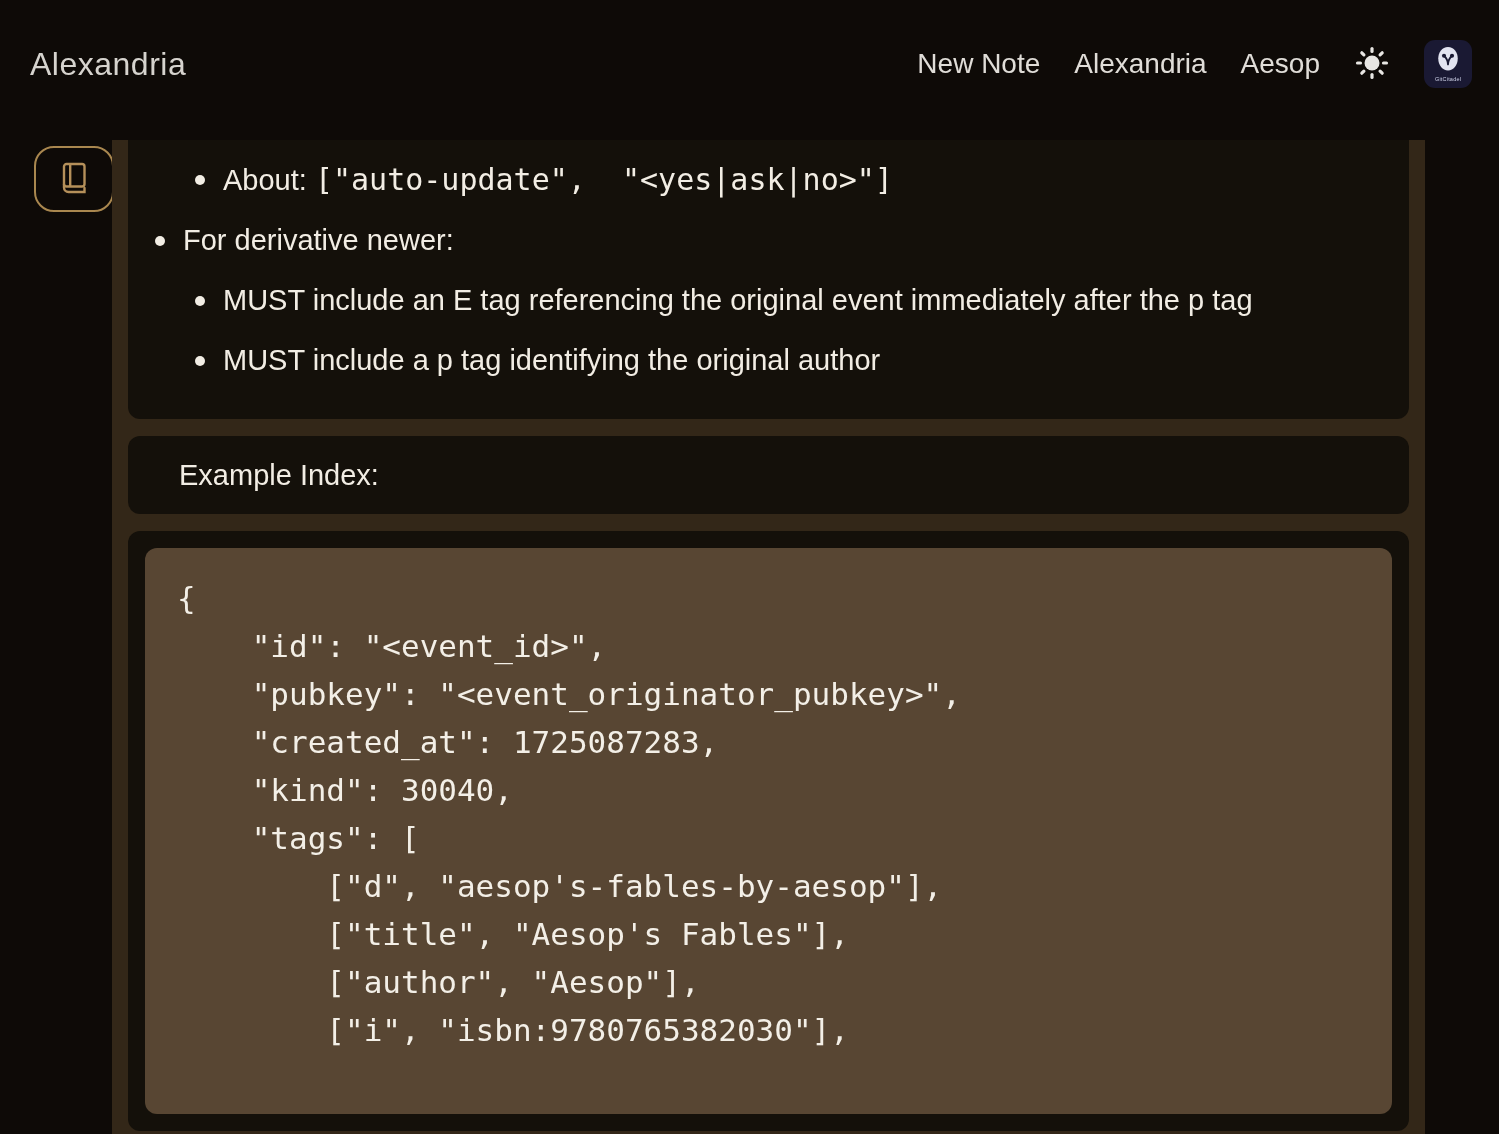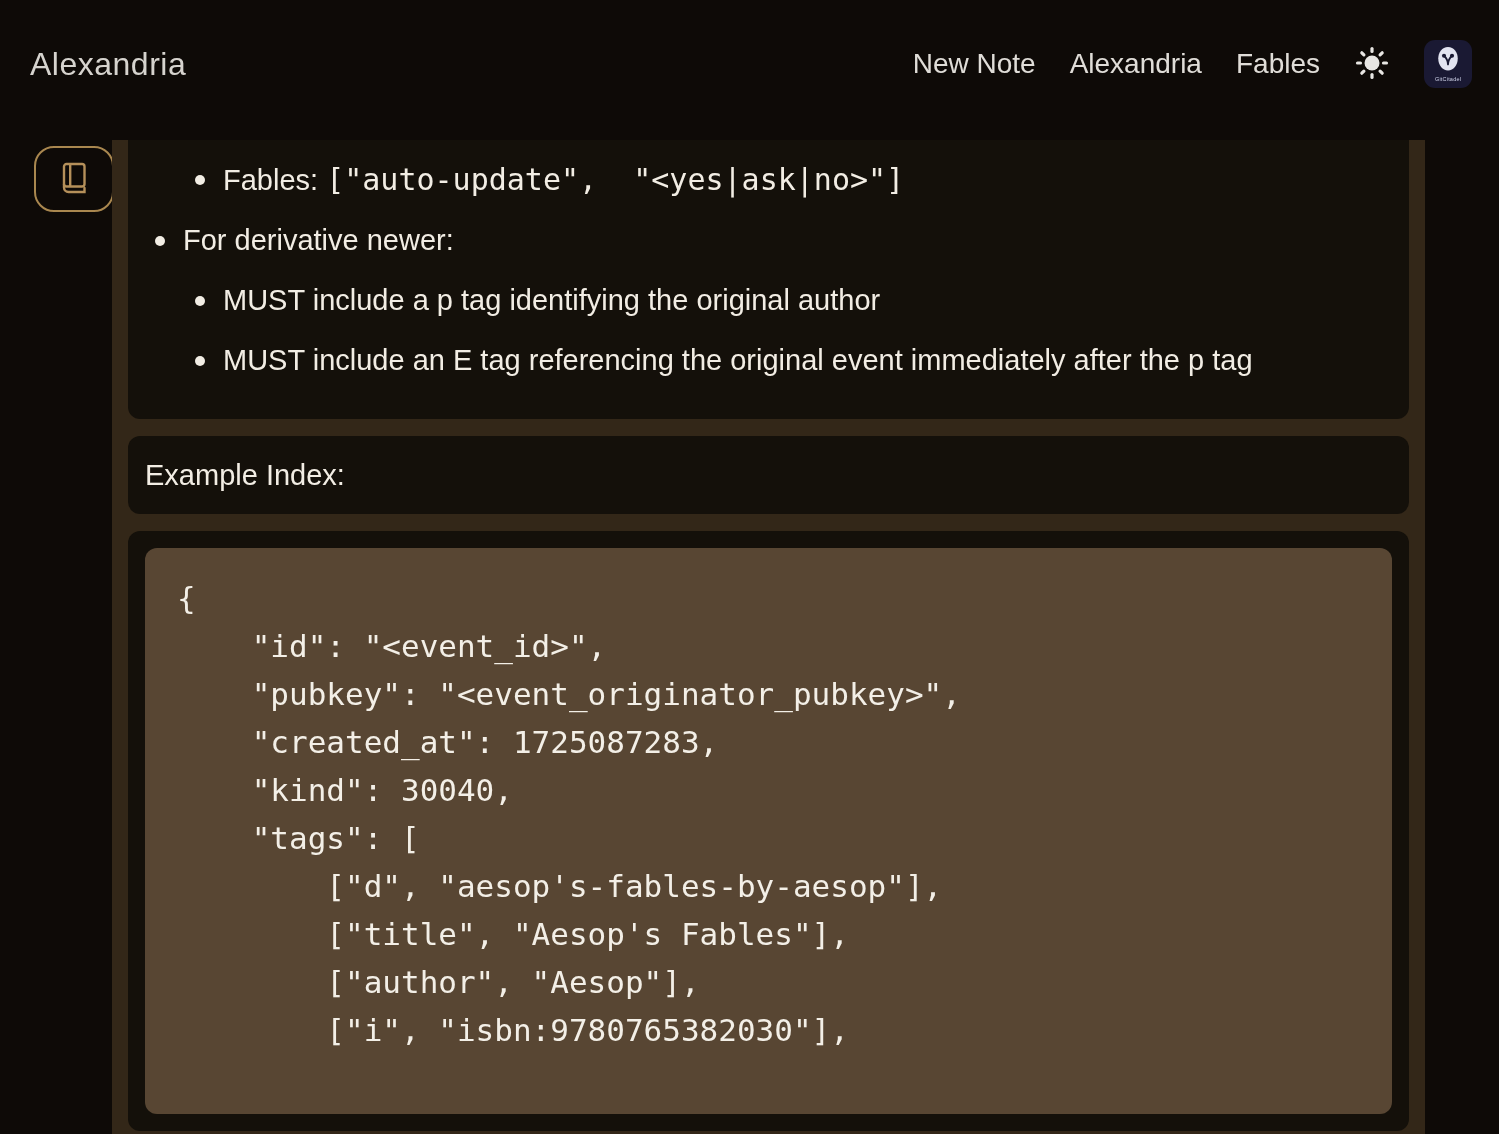--- a/index.html
+++ b/index.html
@@ -57,21 +57,21 @@
   .card {
     background: #14100a;
     border-radius: 12px;
     margin-bottom: 17px;
   }
   .card-spec {
     border-radius: 0 0 12px 12px;  
     padding: 18px 17px 20px 17px;
   }
   .card-heading { padding: 22px 17px; }
-  .card-heading .heading-text { font-size: 29px; line-height: 34px; color: #f2ede4; }
+  .card-heading .heading-text { font-size: 29px; line-height: 34px; color: #f2ede4; margin-left: 34px; }
   .card-code { padding: 17px; height: 600px; }
 
   
   ul.speclist { list-style: none; padding-left: 38px; }
   ul.speclist li {
     position: relative; font-size: 29px; line-height: 43px;
     margin-bottom: 17px; color: #f2ede4;
   }
   ul.speclist li::before {
     content: ""; position: absolute; left: -28px; top: 17px;
@@ -97,21 +97,21 @@
 </style>
 </head>
 <body>
 
 <div class="header">
   <div class="brand">Alexandria</div>
   <div class="spacer"></div>
   <nav class="nav">
     <button class="nav-link">New Note</button>
     <button class="nav-link">Alexandria</button>
-    <button class="nav-link">Fables</button>
+    <button class="nav-link">Aesop</button>
     <button class="icon-btn">
       <span>
         <svg width="36" height="36" viewBox="0 0 36 36">
           <g stroke="#e8e6e3" stroke-width="3.2" stroke-linecap="round">
             <line x1="18" y1="3.5" x2="18" y2="6.5"></line>
             <line x1="18" y1="29.5" x2="18" y2="32.5"></line>
             <line x1="3.5" y1="18" x2="6.5" y2="18"></line>
             <line x1="29.5" y1="18" x2="32.5" y2="18"></line>
             <line x1="7.8" y1="7.8" x2="9.9" y2="9.9"></line>
             <line x1="26.1" y1="26.1" x2="28.2" y2="28.2"></line>
@@ -143,28 +143,28 @@
       <line x1="11.2" y1="2" x2="11.2" y2="24.5" stroke="#b5905a" stroke-width="2.4"></line>
       <path d="M5 22.5 v3 a4.5 4.5 0 0 0 4.5 4.5 H25.5 v-4" stroke="#b5905a" stroke-width="2.4" stroke-linecap="round" fill="none"></path>
     </svg>
   </span>
 </button>
 
 <div class="viewport">
 
   <section class="card card-spec">
     <ul class="speclist" style="padding-left: 78px;">
-      <li><span>Fables: </span><span class="code-inline">["auto-update",  "&lt;yes|ask|no&gt;"]</span></li>
+      <li><span>About: </span><span class="code-inline">["auto-update",  "&lt;yes|ask|no&gt;"]</span></li>
     </ul>
     <ul class="speclist">
       <li>
         <span>For derivative newer:</span>
         <ul>
+          <li>MUST include an E tag referencing the original event immediately after the p tag</li>
           <li>MUST include a p tag identifying the original author</li>
-          <li>MUST include an E tag referencing the original event immediately after the p tag</li>
         </ul>
       </li>
     </ul>
   </section>
 
   <section class="card card-heading">
     <div class="heading-text">Example Index:</div>
   </section>
 
   <section class="card card-code">

